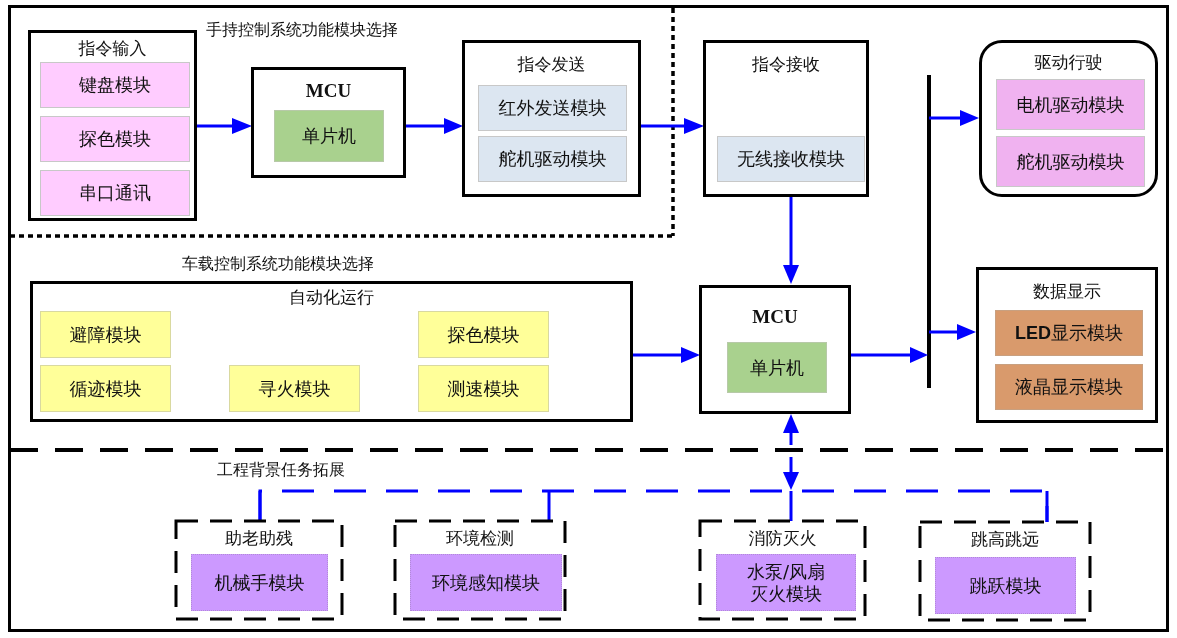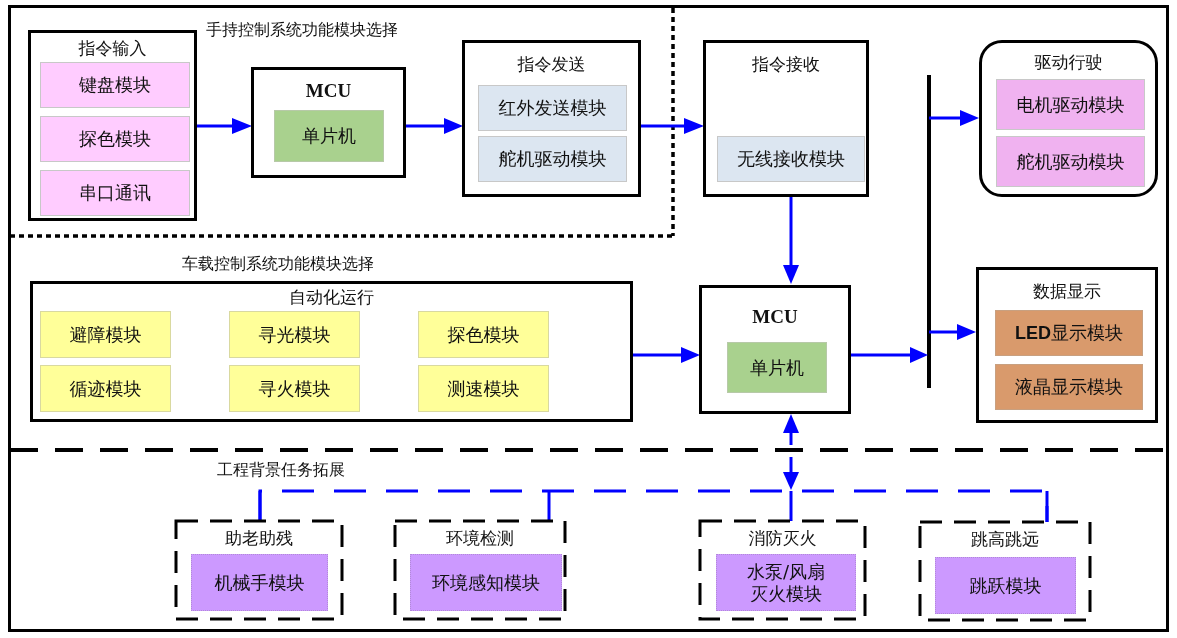--- a/index.html
+++ b/index.html
@@ -112,21 +112,20 @@
 
 <div class="abs box" style="left:979px; top:40px; width:179px; height:157px;border-radius:23px;">
   <div class="title" style="top:8px;">驱动行驶</div>
   <div class="item magenta" style="left:14px; top:36px; width:147px; height:49px;">电机驱动模块</div>
   <div class="item magenta" style="left:14px; top:93px; width:147px; height:49px;">舵机驱动模块</div>
 </div>
 
 <div class="abs box" style="left:30px; top:281px; width:603px; height:141px; border-right-width:3px;">
   <div class="title" style="top:2px;">自动化运行</div>
   <div class="item yellow" style="left:7px; top:27px; width:129px; height:45px;">避障模块</div>
-  <div class="item yellow" style="left:196px; top:27px; width:129px; height:45px;">寻光模块</div>
   <div class="item yellow" style="left:385px; top:27px; width:129px; height:45px;">探色模块</div>
   <div class="item yellow" style="left:7px; top:81px; width:129px; height:45px;">循迹模块</div>
   <div class="item yellow" style="left:196px; top:81px; width:129px; height:45px;">寻火模块</div>
   <div class="item yellow" style="left:385px; top:81px; width:129px; height:45px;">测速模块</div>
 </div>
 
 <div class="abs box" style="left:699px; top:285px; width:152px; height:129px;">
   <div class="title mcu-label" style="top:18px;">MCU</div>
   <div class="item green" style="left:25px; top:54px; width:98px; height:49px;">单片机</div>
 </div>

